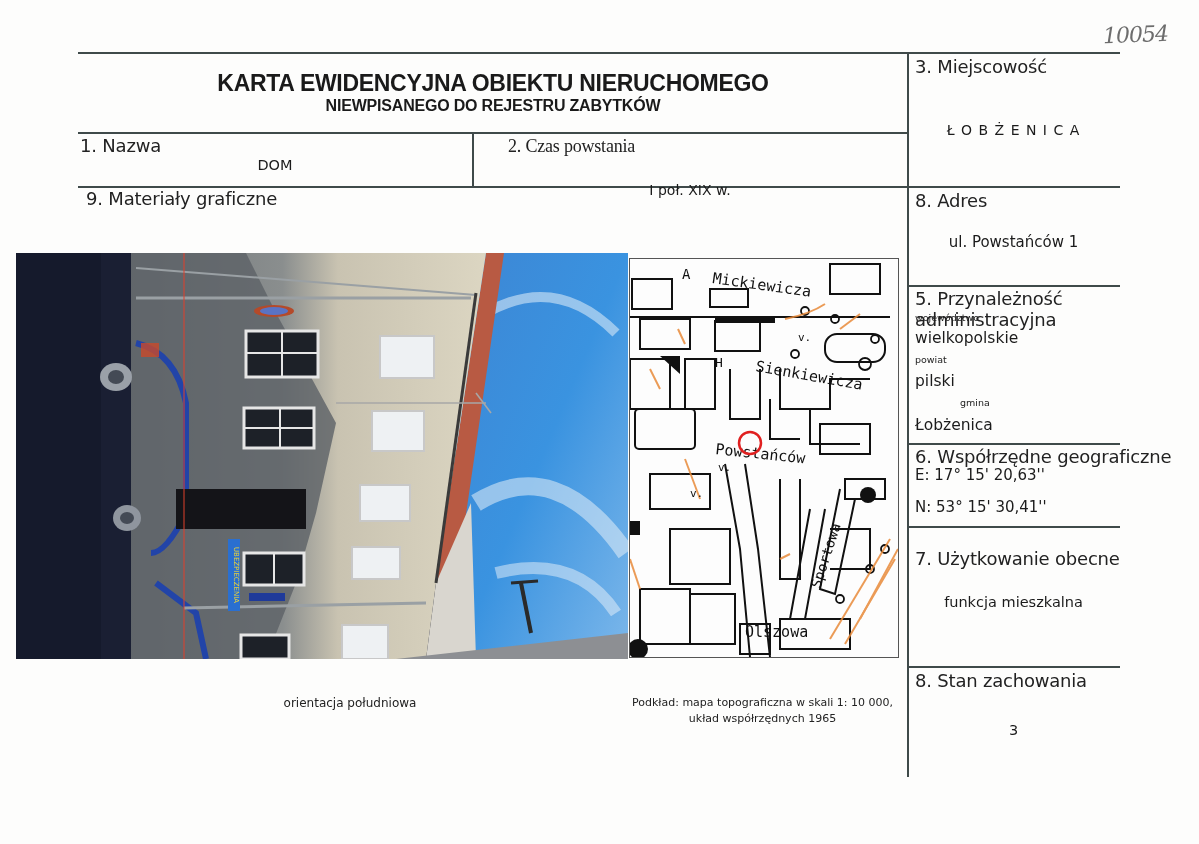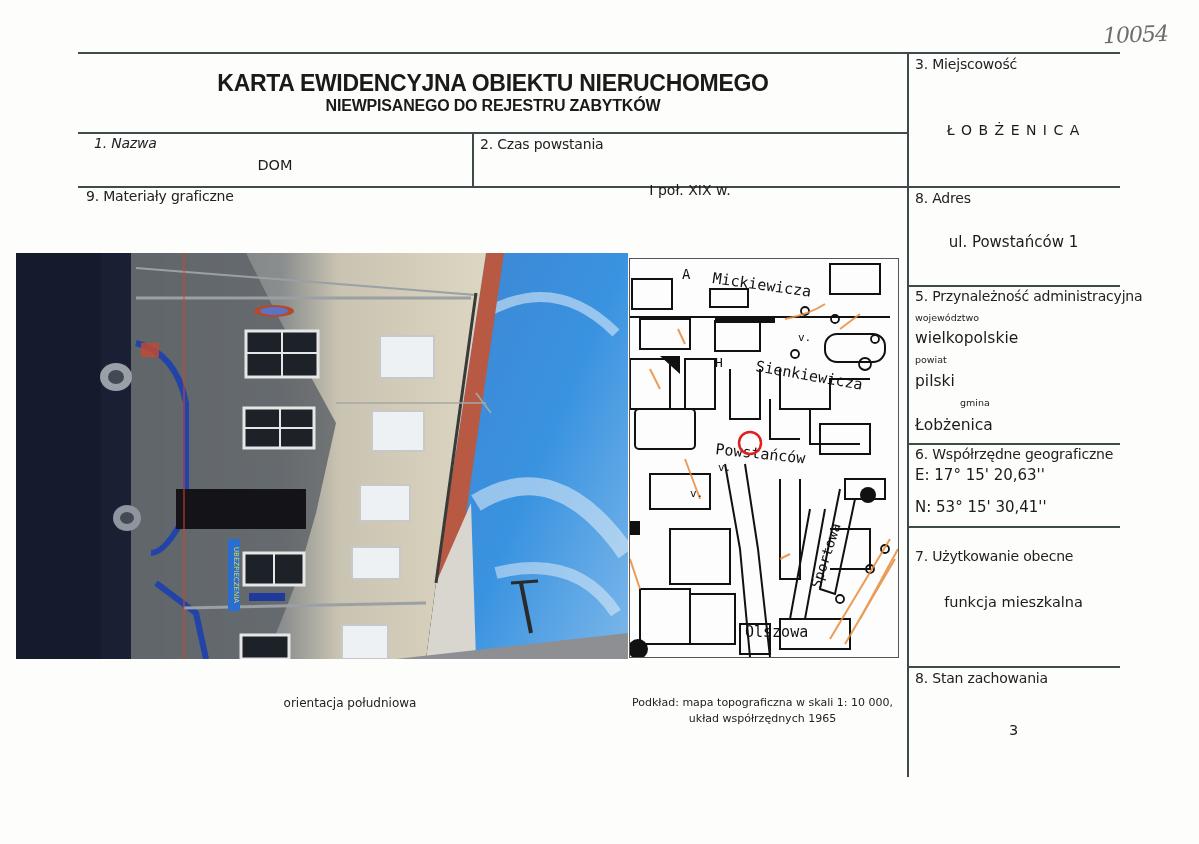--- a/index.html
+++ b/index.html
@@ -4,21 +4,21 @@
 <style>
   html, body { margin:0; padding:0; }
   body {
     width:1199px; height:844px; position:relative; overflow:hidden;
     background:#fdfdfc;
     font-family:"Liberation Sans", "DejaVu Sans", sans-serif;
     color:#1e1e1e;
   }
   .hline { position:absolute; height:1.5px; background:#3f4a4a; }
   .vline { position:absolute; width:1.5px; background:#3f4a4a; }
-  .label { position:absolute; font-size:14px; color:#222; font-family:"DejaVu Sans", sans-serif; letter-spacing:-0.2px; }
+  .label { position:absolute; font-size:18px; color:#222; font-family:"DejaVu Sans", sans-serif; letter-spacing:-0.2px; }
   .value { position:absolute; font-size:14.5px; color:#1b1b1b; font-family:"DejaVu Sans", sans-serif; text-align:center; }
   .small { position:absolute; font-size:9.5px; color:#222; font-family:"DejaVu Sans", sans-serif; }
   .lval { position:absolute; font-size:15.5px; color:#1b1b1b; font-family:"DejaVu Sans", sans-serif; }
   .title1 { position:absolute; left:78px; width:830px; top:70px; text-align:center; font-weight:bold; font-size:23px; letter-spacing:-0.3px; color:#1a1a1a; }
   .title2 { position:absolute; left:78px; width:830px; top:97px; text-align:center; font-weight:bold; font-size:16px; letter-spacing:-0.2px; color:#1a1a1a; }
   .handwrite { position:absolute; left:1103px; top:22px; font-family:"DejaVu Serif", serif; font-style:italic; font-size:22px; color:#6d6d6d; letter-spacing:-1px; transform:rotate(-2deg); }
   .photo { position:absolute; left:16px; top:253px; width:612px; height:406px; overflow:hidden; background:#0d1020; }
   .map { position:absolute; left:629px; top:258px; width:268px; height:398px; overflow:hidden; background:#fbfbfb; border:1px solid #555; }
   .caption { position:absolute; font-size:12px; color:#222; font-family:"DejaVu Sans", sans-serif; text-align:center; line-height:16px; }
 </style>
@@ -33,24 +33,24 @@
 <div class="vline" style="left:472px; top:132px; height:55px;"></div>
 <div class="vline" style="left:907px; top:52px; height:725px;"></div>
 <div class="hline" style="left:907px; top:285px; width:213px;"></div>
 <div class="hline" style="left:907px; top:443px; width:213px;"></div>
 <div class="hline" style="left:907px; top:526px; width:213px;"></div>
 <div class="hline" style="left:907px; top:666px; width:213px;"></div>
 
 <div class="title1">KARTA EWIDENCYJNA OBIEKTU NIERUCHOMEGO</div>
 <div class="title2">NIEWPISANEGO DO REJESTRU ZABYTKÓW</div>
 
-<div class="label" style="left:94px; top:135px;font-style:italic;">1. Nazwa</div>
+<div class="label" style="left:80px; top:135px;">1. Nazwa</div>
 <div class="value" style="left:78px; width:394px; top:157px;">DOM</div>
 
-<div class="label" style="left:480px; top:136px;">2. Czas powstania</div>
+<div class="label" style="left:508px; top:136px;font-family:Liberation Serif, serif;">2. Czas powstania</div>
 <div class="value" style="left:580px; width:220px; top:157px; font-size:14px;margin-top:25px;">I poł. XIX w.</div>
 
 <div class="label" style="left:86px; top:188px;">9. Materiały graficzne</div>
 
 <div class="label" style="left:915px; top:56px;">3. Miejscowość</div>
 <div class="value" style="left:907px; width:213px; top:122px; font-size:14px; letter-spacing:1px;">Ł O B Ż E N I C A</div>
 
 <div class="label" style="left:915px; top:190px;">8. Adres</div>
 <div class="value" style="left:907px; width:213px; top:233px; font-size:15px;">ul. Powstańców 1</div>
 

